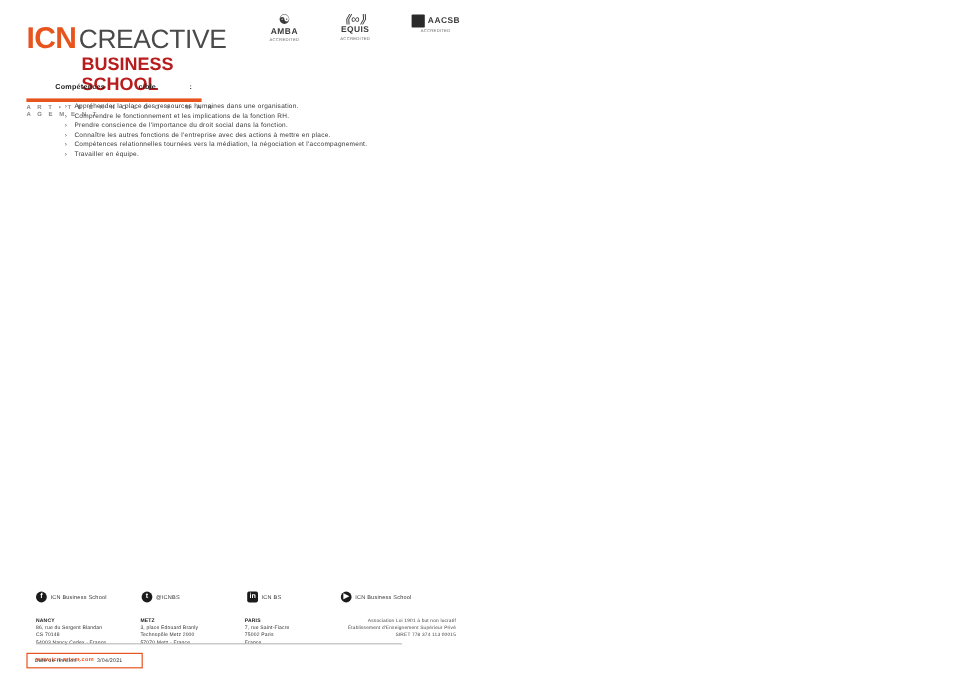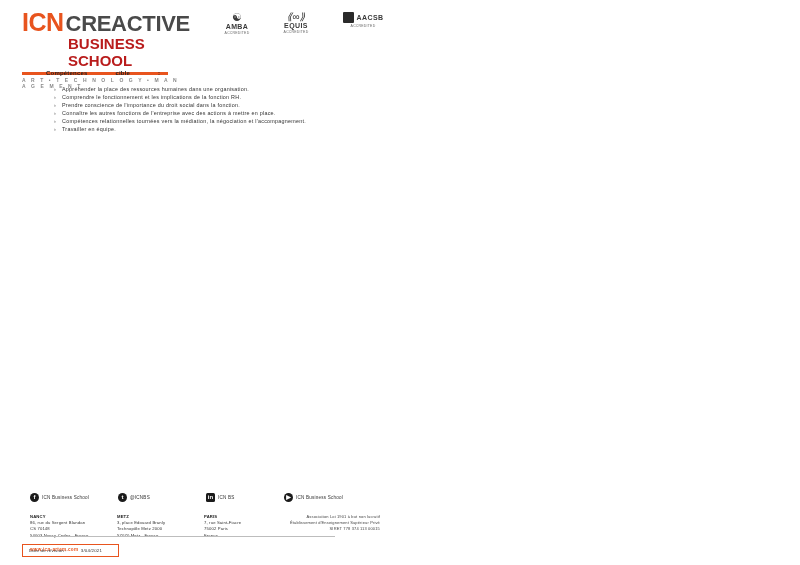--- a/index.html
+++ b/index.html
@@ -21,38 +21,38 @@
     position: absolute;
     top: 0;
     left: 0;
     width: 800px;
     height: 58px;
   }
 
   .logo {
     position: absolute;
     left: 22px;
-    top: 10px;
+    top: 20px;
     width: 160px;
     height: 40px;
   }
   .logo-top {
     display: flex;
     align-items: baseline;
     line-height: 1;
   }
   .logo-icn {
     font-size: 25px;
     font-weight: 700;
     color: #e8541e;
     letter-spacing: -0.5px;
   }
   .logo-creactive {
     font-size: 22px;
-    font-weight: 700;
+    font-weight: 400;
     color: #4a4a4a;
     letter-spacing: -0.3px;
     margin-left: 2px;
   }
   .logo-second {
     font-size: 15px;
     font-weight: 700;
     color: #b91c1c;
     letter-spacing: 0px;
     line-height: 1.1;

